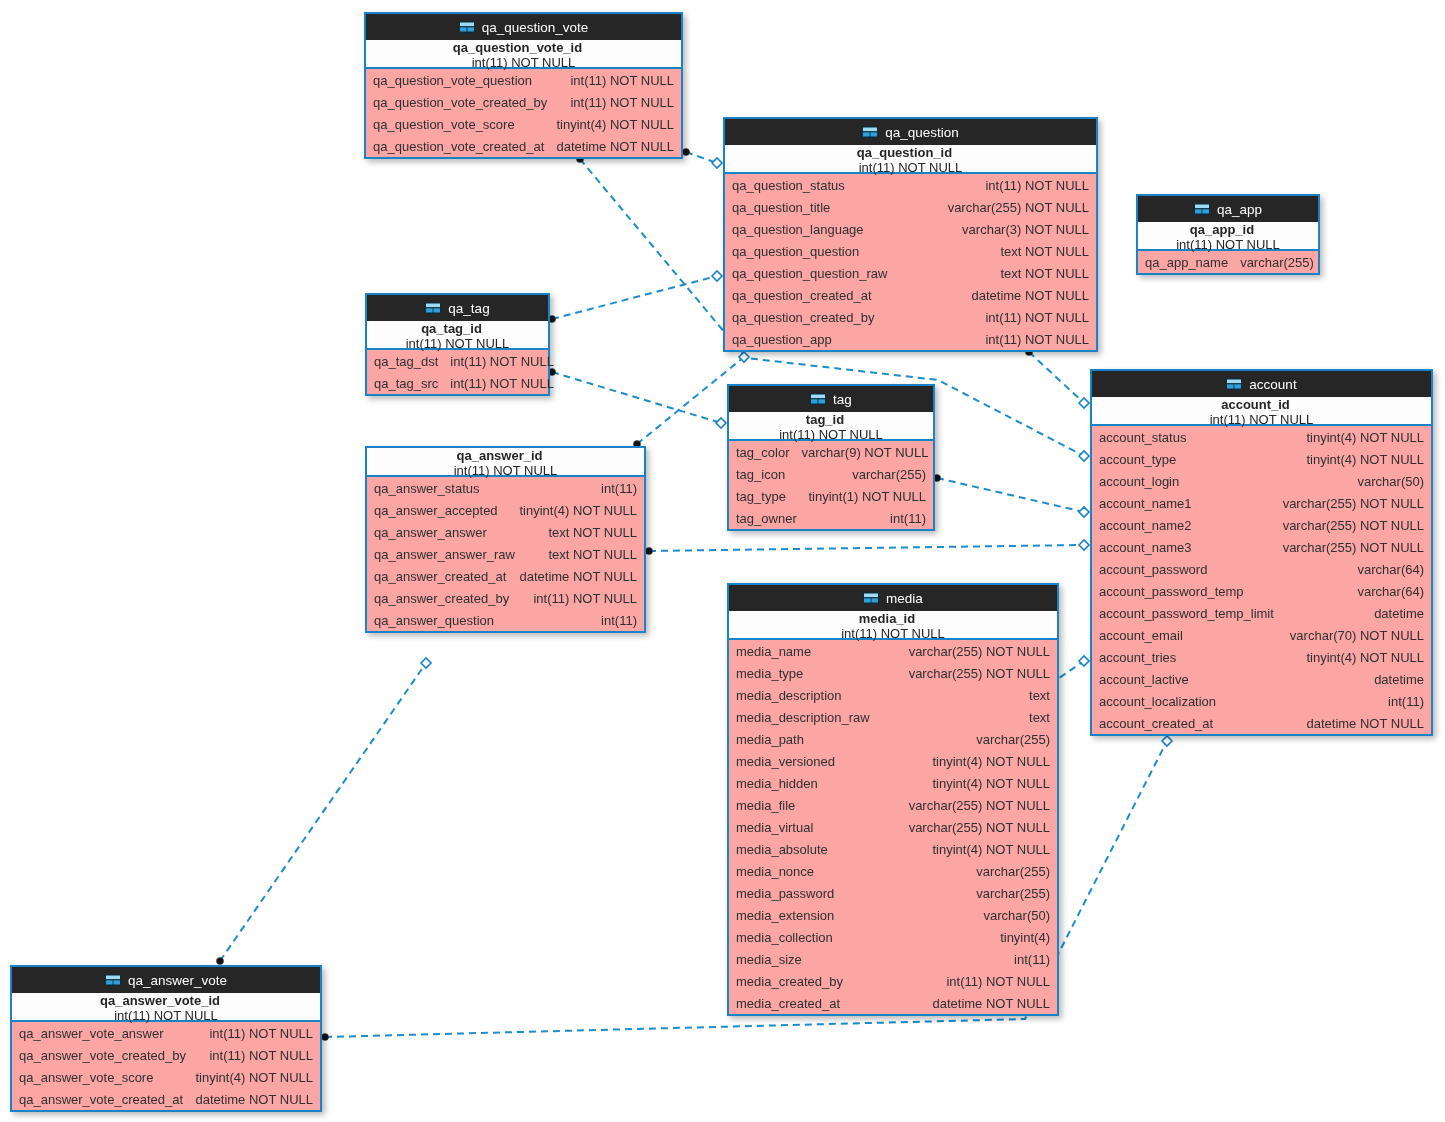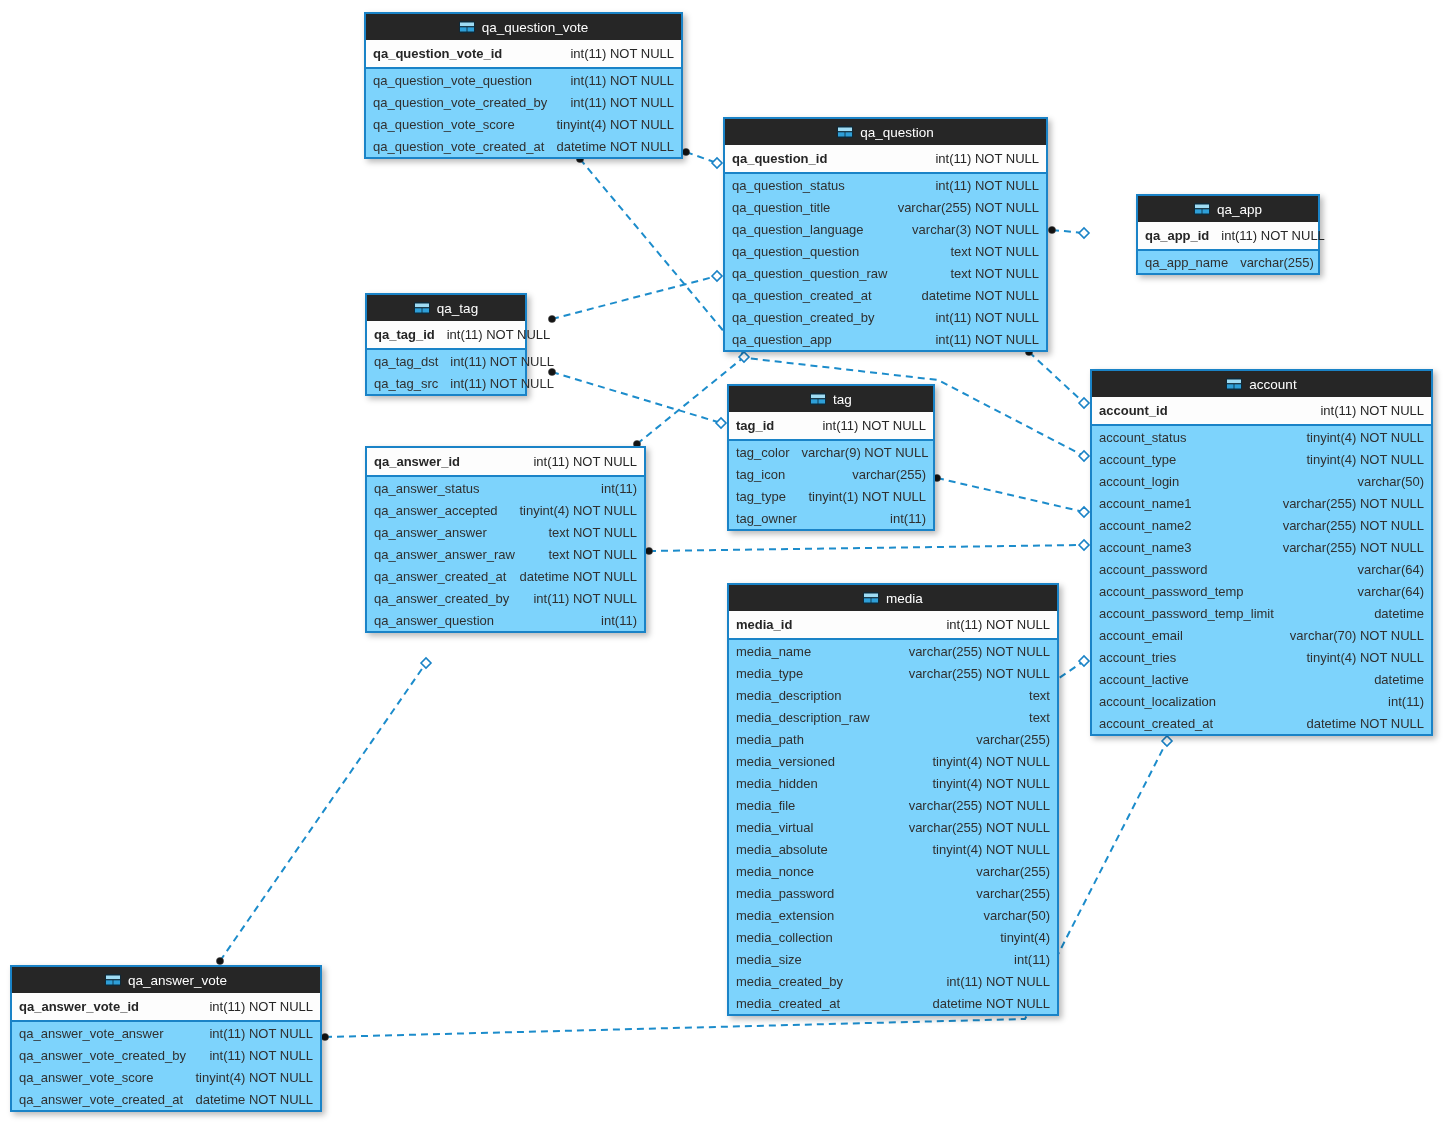--- a/index.html
+++ b/index.html
@@ -35,23 +35,24 @@
   }
   .t-icon { display:inline-flex; align-items:center; }
   .t-pk-row {
     background:#fdfdfd;
     border-bottom:2px solid #1a83c7;
     height:27px;
     display:flex; align-items:center; justify-content:space-between;
     padding:0 7px;
     font-size:13px; color:#262626;
     white-space:nowrap;
+    flex-direction:column;
   }
   .t-pk-row .f-name { font-weight:bold; }
-  .t-body { background:#7dd3fc; }
+  .t-body { background:#fca5a5; }
   .t-row {
     height:22px;
     display:flex; align-items:center; justify-content:space-between;
     padding:0 7px;
     font-size:13px; color:#303030;
     white-space:nowrap;
   }
   .f-name { margin-right:12px; }
   .f-type { text-align:right; }
 </style>
@@ -149,21 +150,21 @@
         <div class="t-row">
           <span class="f-name">qa_question_vote_score</span>
           <span class="f-type">tinyint(4) NOT NULL</span>
         </div>
         <div class="t-row">
           <span class="f-name">qa_question_vote_created_at</span>
           <span class="f-type">datetime NOT NULL</span>
         </div>
       </div>
     </div>
-    <div class="db-table" style="left: 723px; top: 117px; width: 325px;">
+    <div class="db-table" style="left: 723px; top: 117px; width: 375px;">
       <div class="t-header">
         <span class="t-icon">
           <svg width="16" height="12" viewBox="0 0 16 12">
             <rect x="0" y="0" width="16" height="12" rx="2" fill="#0e2a3a"></rect>
             <rect x="1" y="1.5" width="14" height="3.6" fill="#9fdcf4"></rect>
             <rect x="1" y="6.3" width="6.6" height="4.2" fill="#2e9fd8"></rect>
             <rect x="8.4" y="6.3" width="6.6" height="4.2" fill="#2e9fd8"></rect>
           </svg>
         </span>
         <span>qa_question</span>
@@ -223,21 +224,21 @@
         <span class="f-name">qa_app_id</span>
         <span class="f-type">int(11) NOT NULL</span>
       </div>
       <div class="t-body">
         <div class="t-row">
           <span class="f-name">qa_app_name</span>
           <span class="f-type">varchar(255)</span>
         </div>
       </div>
     </div>
-    <div class="db-table" style="left: 365px; top: 293px; width: 162px;">
+    <div class="db-table" style="left: 365px; top: 293px; width: 185px;">
       <div class="t-header">
         <span class="t-icon">
           <svg width="16" height="12" viewBox="0 0 16 12">
             <rect x="0" y="0" width="16" height="12" rx="2" fill="#0e2a3a"></rect>
             <rect x="1" y="1.5" width="14" height="3.6" fill="#9fdcf4"></rect>
             <rect x="1" y="6.3" width="6.6" height="4.2" fill="#2e9fd8"></rect>
             <rect x="8.4" y="6.3" width="6.6" height="4.2" fill="#2e9fd8"></rect>
           </svg>
         </span>
         <span>qa_tag</span>

